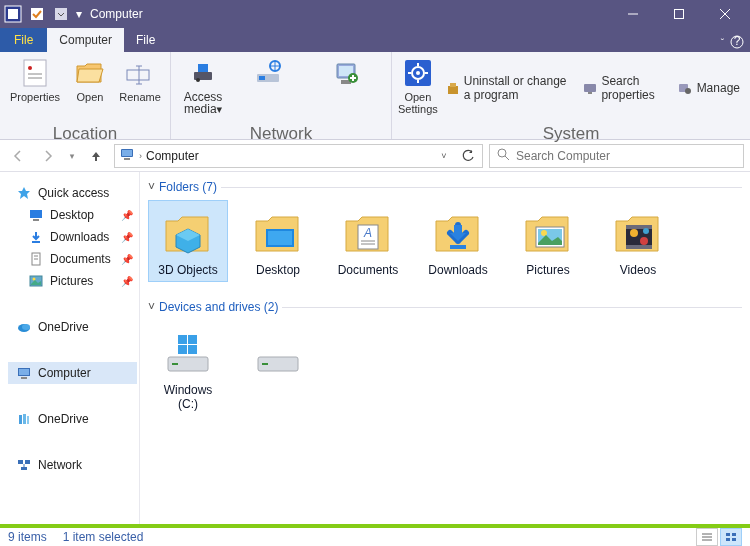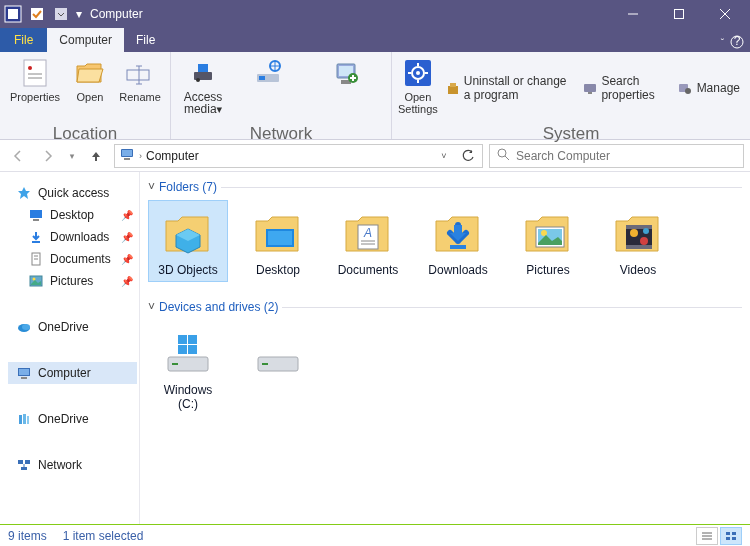--- a/index.html
+++ b/index.html
@@ -42,21 +42,21 @@
 .tnode.group{margin-top:24px}
 .content{flex:1;overflow:auto;padding:6px 8px 2px 8px}
 .section-head{display:flex;align-items:center;gap:4px;color:#1f5fbf;font-size:12px;padding:2px 0;border-bottom:none;margin-bottom:4px}
 .section-head .chev{color:#555}
 .section-line{height:1px;background:#e0e0e8;flex:1}
 .items-grid{display:flex;flex-wrap:wrap;gap:6px 10px;margin-bottom:16px}
 .item{width:80px;display:flex;flex-direction:column;align-items:center;text-align:center;gap:2px;padding:4px;border:1px solid transparent}
 .item.sel{background:#cde6fb;border:1px solid #9ecff9}
 .item .iicn{width:56px;height:56px;display:flex;align-items:center;justify-content:center}
 .item .ilbl{font-size:12px;color:#0f172a;line-height:14px}
-.statusbar{height:22px;border-top:1px solid #84cc16;display:flex;align-items:center;padding:0 8px;gap:16px;font-size:11px;color:#3a60a8}
+.statusbar{height:22px;border-top:4px solid #84cc16;display:flex;align-items:center;padding:0 8px;gap:16px;font-size:11px;color:#3a60a8}
 .view-toggles{margin-left:auto;display:flex;gap:2px}
 .view-btn{width:22px;height:18px;border:1px solid #ccc;display:flex;align-items:center;justify-content:center}
 .view-btn.active{background:#cde6fb;border-color:#9ecff9}
 </style>
 </head>
 <body>
 
 <div class="titlebar">
   <div class="qat">
     <div class="qat-btn">

